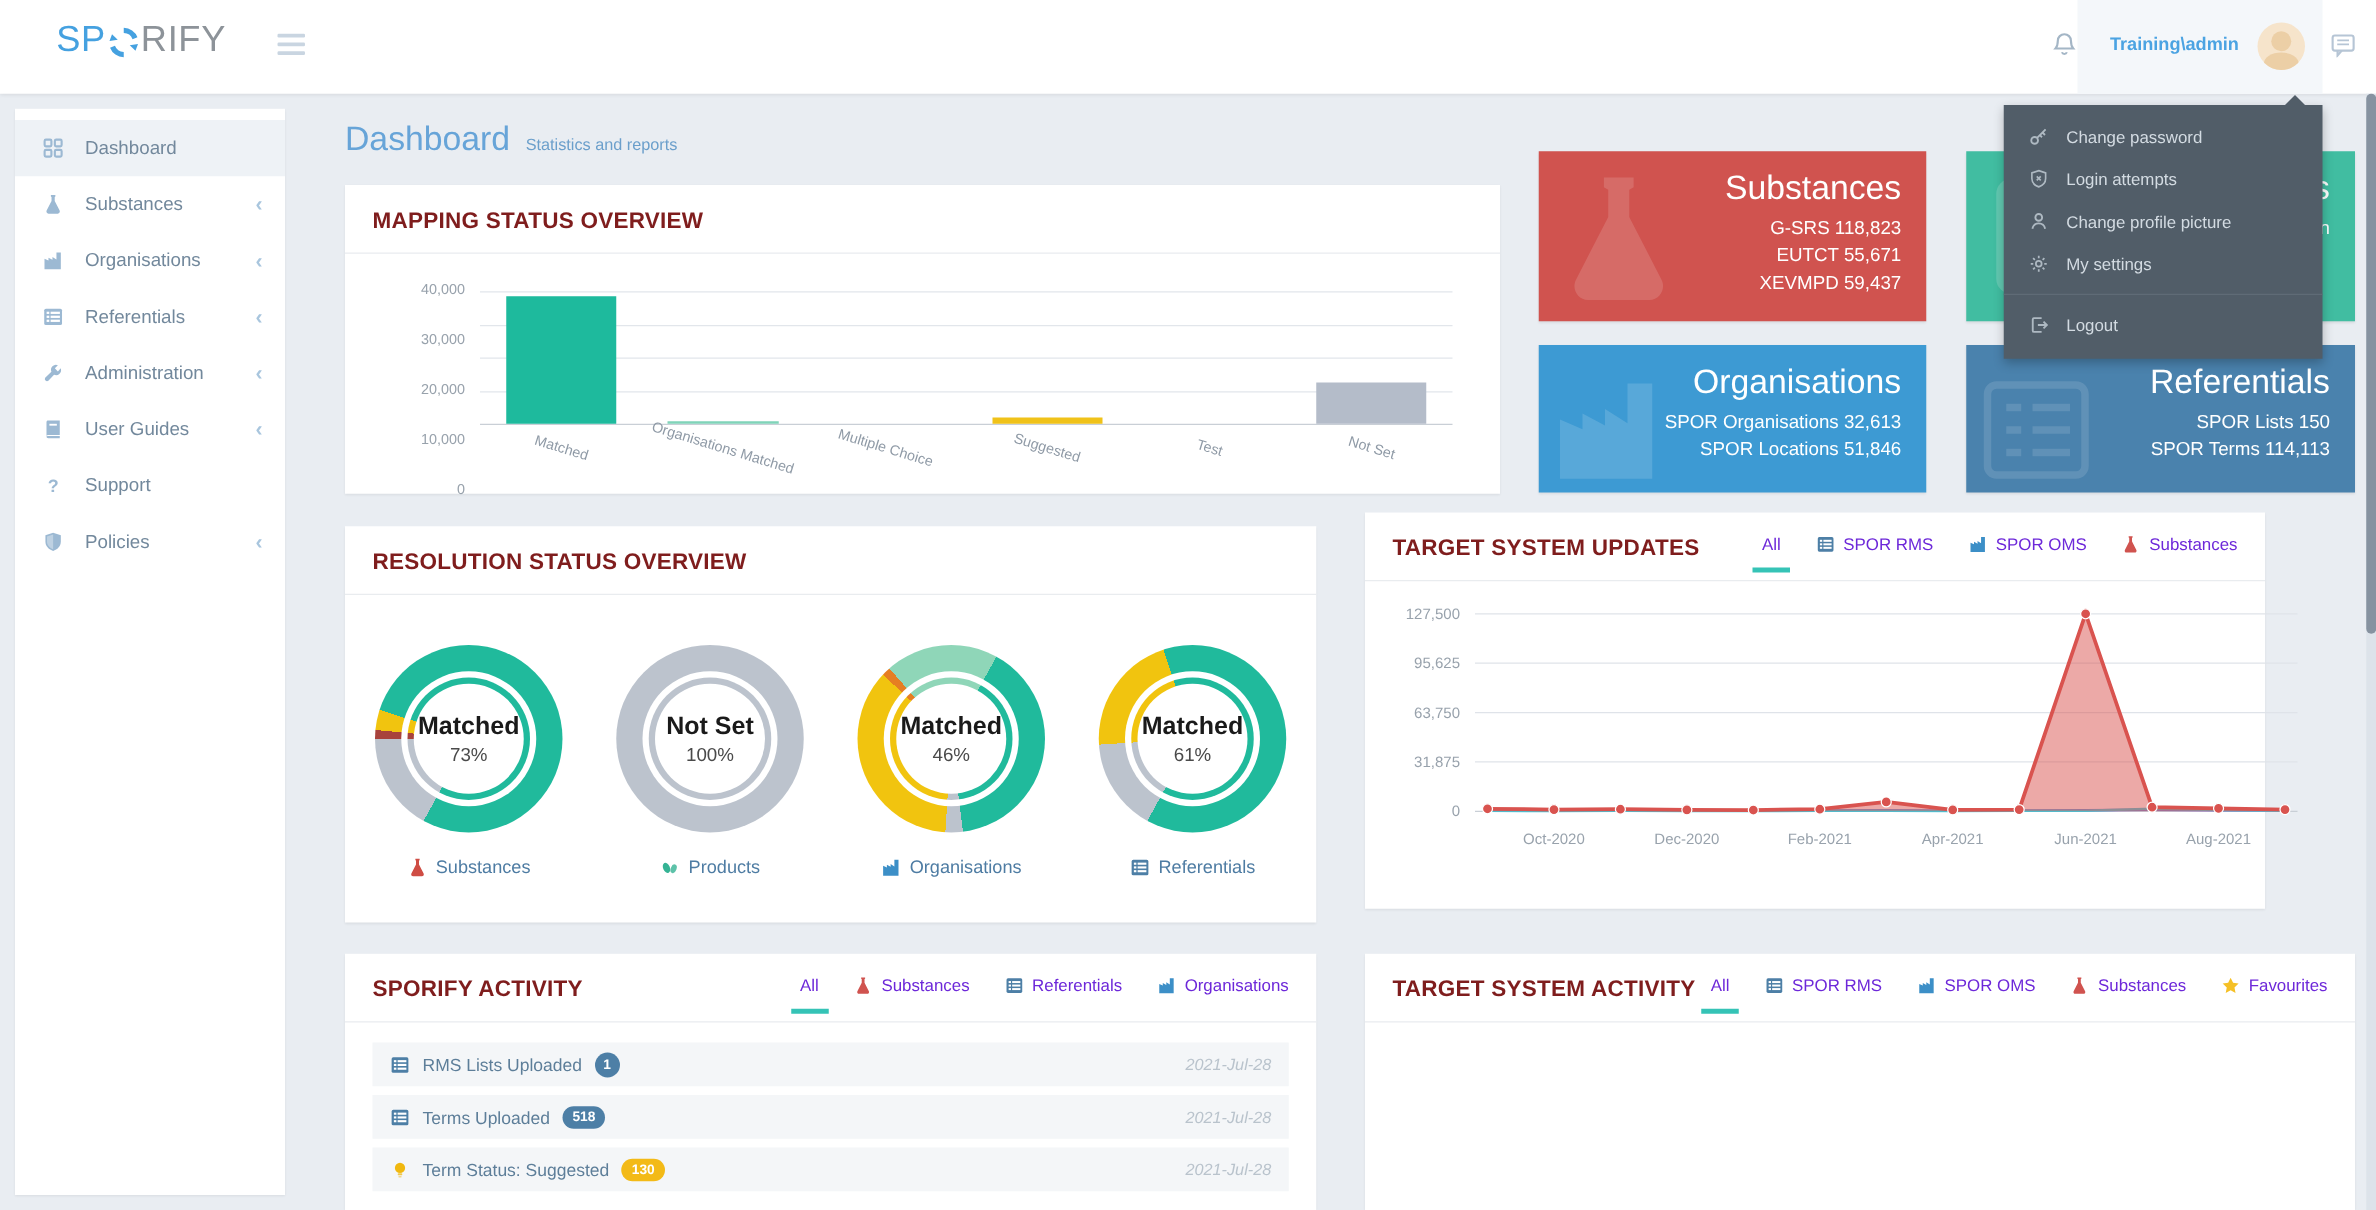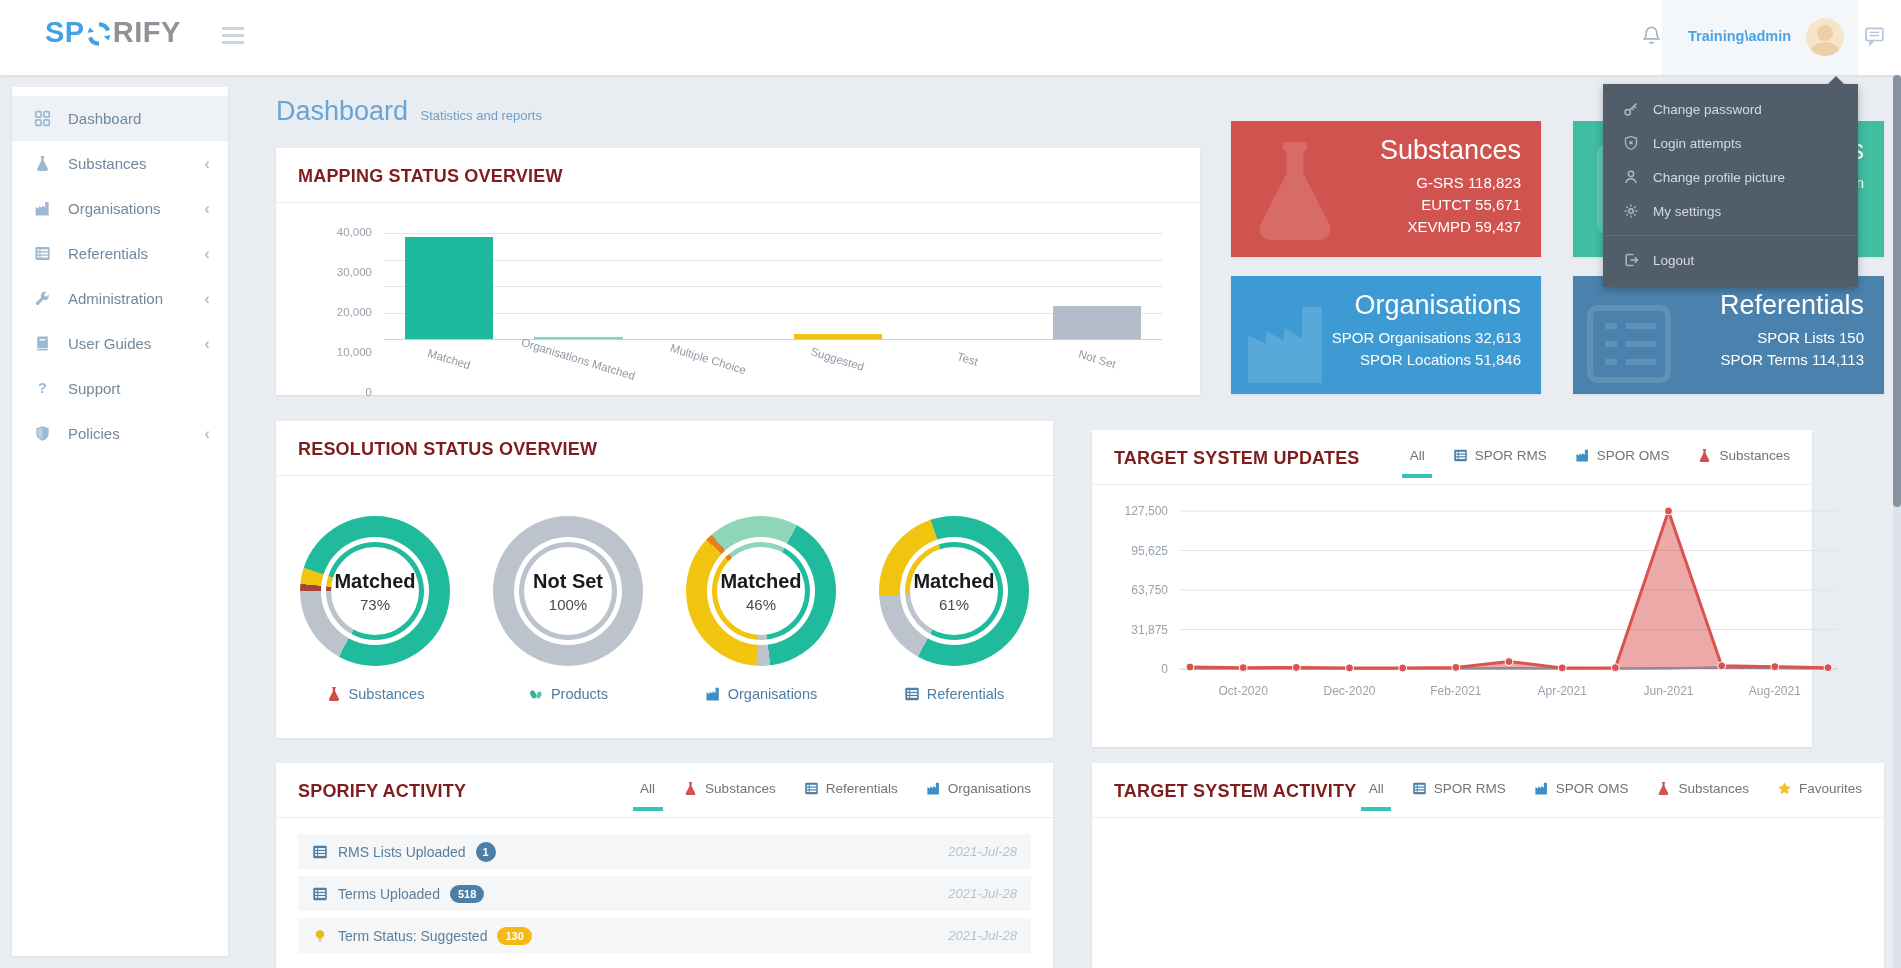--- a/index.html
+++ b/index.html
@@ -1,19 +1,19 @@
 <!DOCTYPE html>
 <html><head>
 <meta charset="utf-8">
 <style>
   html,body{margin:0;padding:0;background:#e9edf2;font-family:"Liberation Sans","DejaVu Sans",sans-serif;}
   .viewport{position:relative;width:1901px;height:968px;overflow:hidden;background:#e9edf2;}
   
   .header{position:absolute;left:0;top:0;width:1901px;height:75px;background:#fff;box-shadow:0 1px 3px rgba(0,0,0,.08);z-index:10;}
-  .logo{position:absolute;left:45px;top:16px;display:flex;align-items:center;font-weight:bold;font-size:29px;letter-spacing:.5px;cursor:pointer;}
+  .logo{position:absolute;left:45px;top:16px;display:flex;align-items:center;font-weight:normal;font-size:29px;letter-spacing:.5px;cursor:pointer;}
   .logo .sp{color:#45a1e0;}
   .logo .rify{color:#8d9399;}
   .logo .sync{margin:2px 1px 0 1px;display:inline-flex;}
   .hamburger{position:absolute;left:222px;top:27px;width:22px;cursor:pointer;}
   .hamburger div{height:2.5px;background:#c9d5e1;margin-bottom:4.5px;border-radius:1px;}
   .user-zone{position:absolute;left:1662px;top:0;width:196px;height:75px;background:#f4f7fa;}
   .bell{position:absolute;left:1641px;top:25px;color:#a4b6c6;font-size:21px;cursor:pointer;}
   .user-label{position:absolute;left:1688px;top:28px;font-size:14.5px;font-weight:bold;color:#4ba3e2;cursor:pointer;}
   .avatar{position:absolute;left:1806px;top:18px;width:38px;height:38px;border-radius:50%;background:#f6e4cb;overflow:hidden;cursor:pointer;}
   .avatar .head{position:absolute;left:11px;top:7px;width:16px;height:16px;border-radius:50%;background:#eccfa6;}
@@ -30,21 +30,21 @@
   .side-label{margin-left:8px;flex:1;}
   .side-chev{color:#a9c6de;font-size:17px;font-weight:bold;}
   
   .page-title{position:absolute;left:276px;top:96px;color:#67a4d8;}
   .page-title .t{font-size:27px;}
   .page-title .s{font-size:13px;margin-left:8px;color:#6b9fcb;}
   .panel{position:absolute;background:#fff;box-shadow:0 1px 2px rgba(0,0,0,.07);box-sizing:border-box;}
   .panel-head{display:flex;justify-content:space-between;align-items:flex-start;padding:18px 22px 0 22px;border-bottom:1px solid #e9ecef;}
   .panel-title{color:#7f1d1d;font-weight:bold;font-size:18px;letter-spacing:.2px;padding-bottom:15px;}
   .tabs{display:flex;gap:28px;}
-  .tab{position:relative;display:inline-flex;align-items:center;gap:7px;font-size:13.5px;color:#737373;padding-bottom:14px;cursor:pointer;}
+  .tab{position:relative;display:inline-flex;align-items:center;gap:7px;font-size:13.5px;color:#6d28d9;padding-bottom:14px;cursor:pointer;}
   .tab .ticon{display:inline-flex;font-size:15px;}
   .tab.active::after{content:"";position:absolute;bottom:-1px;left:50%;transform:translateX(-50%);width:30px;height:4px;background:#35c3b6;}
   
   #map-chart{position:relative;margin:30px 30px 0 0;height:160px;}
   .grid-area{position:absolute;left:108px;right:8px;top:0;height:106px;}
   .gridline{position:absolute;left:0;right:0;height:1px;background:#e2e6eb;}
   .gridline.zero{background:#c9cfd6;}
   .ylab{position:absolute;right:calc(100% - 96px);font-size:11.5px;color:#98a2ac;width:90px;text-align:right;}
   .bars{position:absolute;left:108px;right:8px;top:0;height:106px;display:flex;align-items:flex-end;}
   .bslot{flex:1;display:flex;justify-content:center;align-items:flex-end;height:100%;}
@@ -396,21 +396,21 @@
                 <rect x="3.1" y="10.1" width="2" height="1.7" fill="#fff"></rect>
                 <rect x="6.1" y="10.1" width="7" height="1.7" fill="#fff"></rect>
               </svg>
             </span>
             <span>Referentials</span>
           </div>
         </div>
       </div>
   </div>
 
-  <div class="panel" style="left:1092px;top:430px;width:720px;height:317px;">
+  <div class="panel" style="left:1092px;top:410px;width:720px;height:317px;">
     <div class="panel-head">
       <div class="panel-title">TARGET SYSTEM UPDATES</div>
       <div class="tabs">
           <span class="tab active">
             <span>All</span>
           </span>
           <span class="tab">
             <span class="ticon" style="color:#4d7fa6">
               <svg width="1em" height="1em" viewBox="0 0 16 16">
                 <rect x="1.3" y="1.8" width="13.4" height="12.4" rx="1.3" fill="currentColor"></rect>

